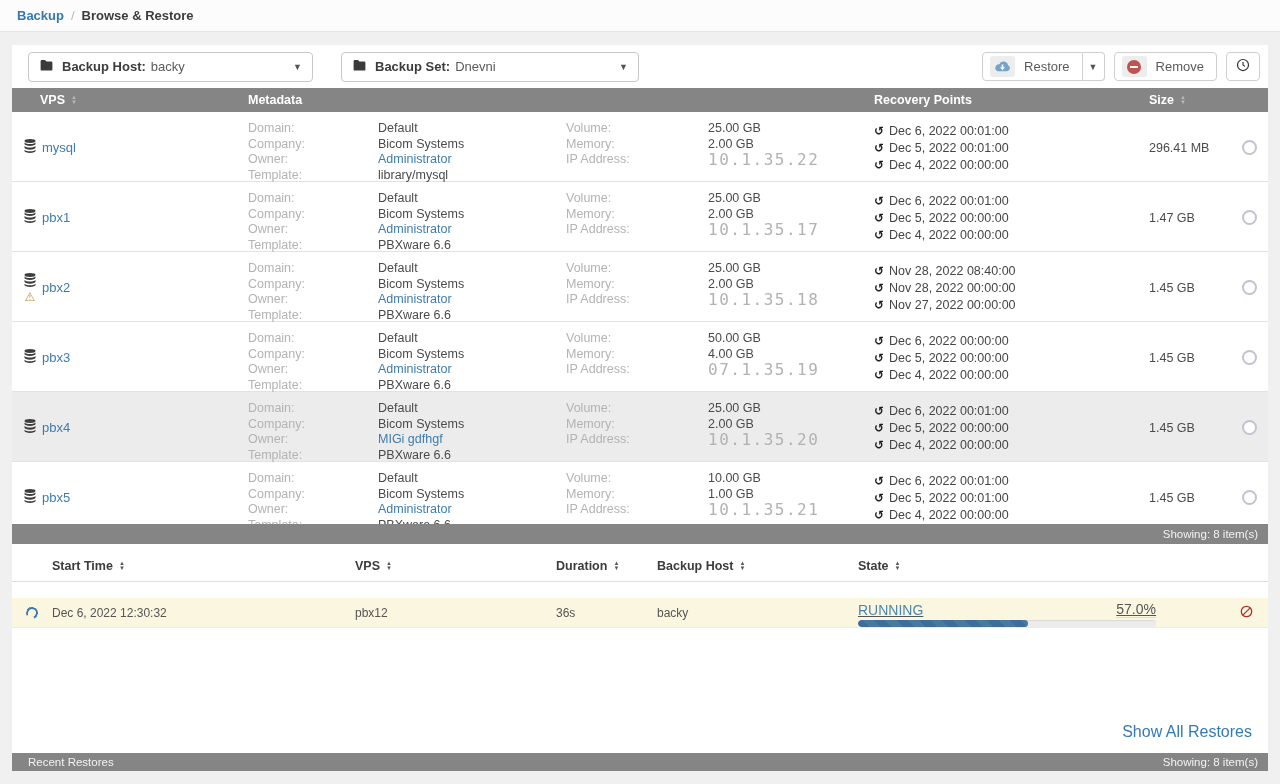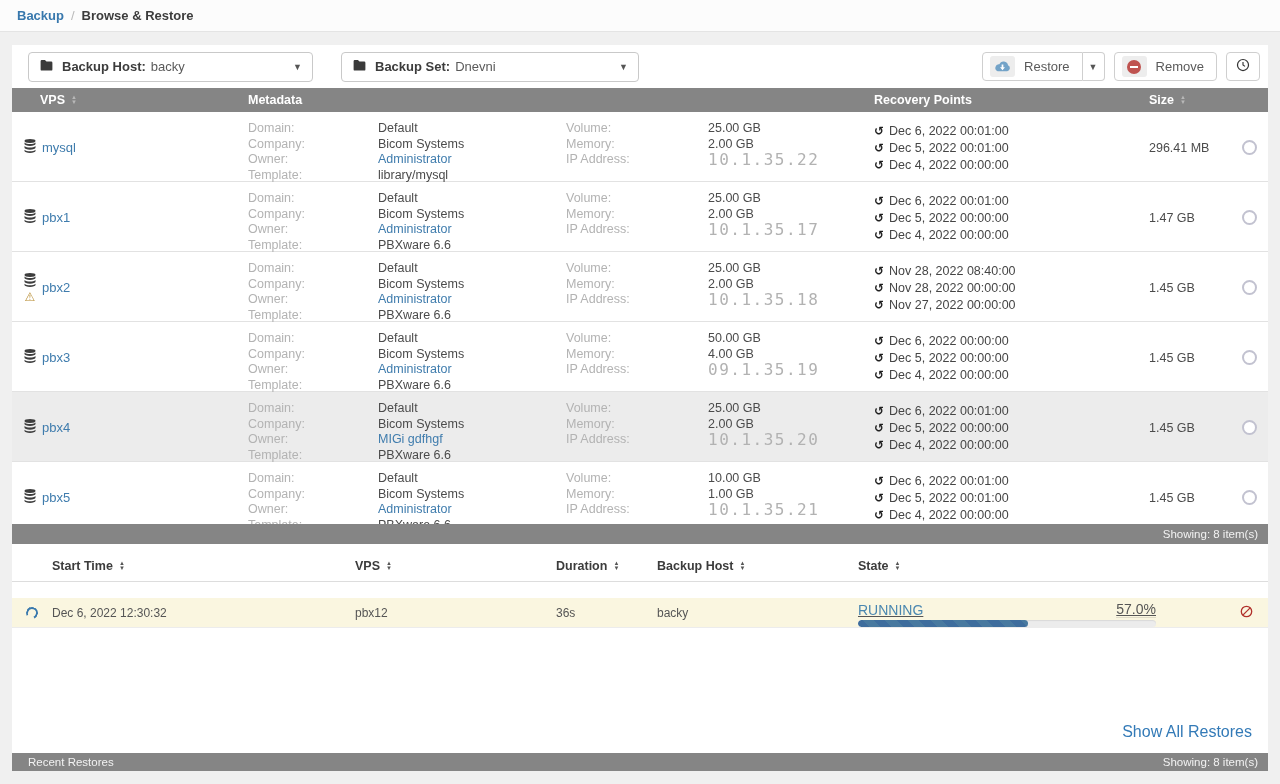--- a/index.html
+++ b/index.html
@@ -354,21 +354,21 @@
             <div class="m-line m-val">PBXware 6.6</div>
           </div>
           <div>
             <div class="m-line m-lbl">Volume:</div>
             <div class="m-line m-lbl">Memory:</div>
             <div class="m-line m-lbl">IP Address:</div>
           </div>
           <div>
             <div class="m-line m-val">50.00 GB</div>
             <div class="m-line m-val">4.00 GB</div>
-            <div class="m-line"><span class="ip">09.1.35.19</span></div>
+            <div class="m-line"><span class="ip">07.1.35.19</span></div>
           </div>
         </div>
         <div class="c-recovery">
           <div class="rp">
             <span class="rp-icon">↺</span>
             <span>Dec 6, 2022 00:00:00</span>
           </div>
           <div class="rp">
             <span class="rp-icon">↺</span>
             <span>Dec 5, 2022 00:00:00</span>

